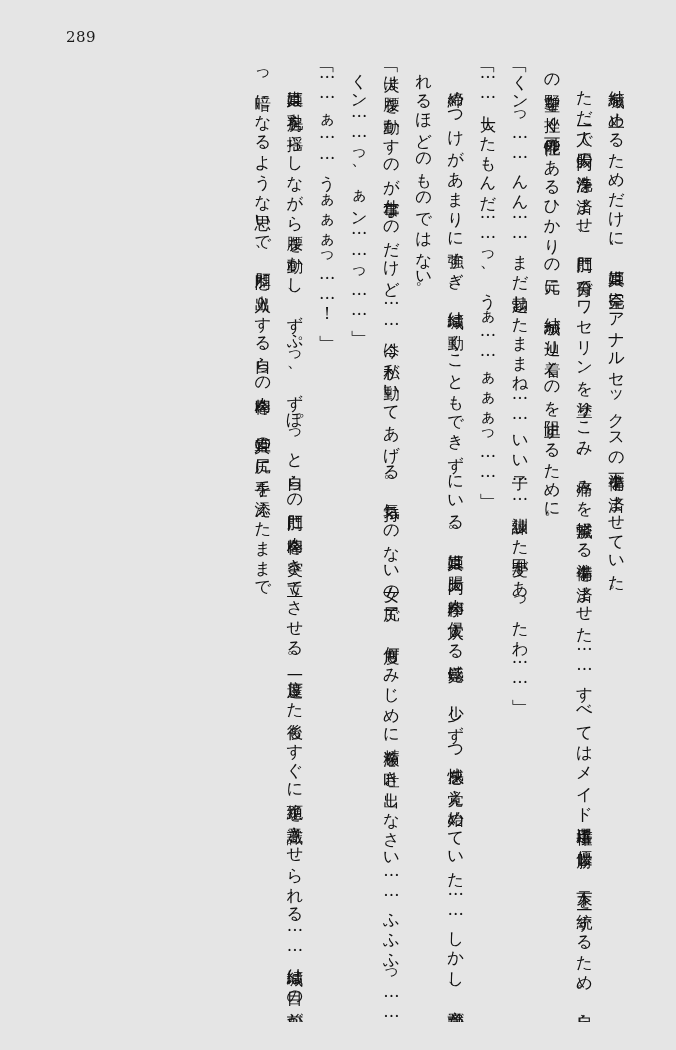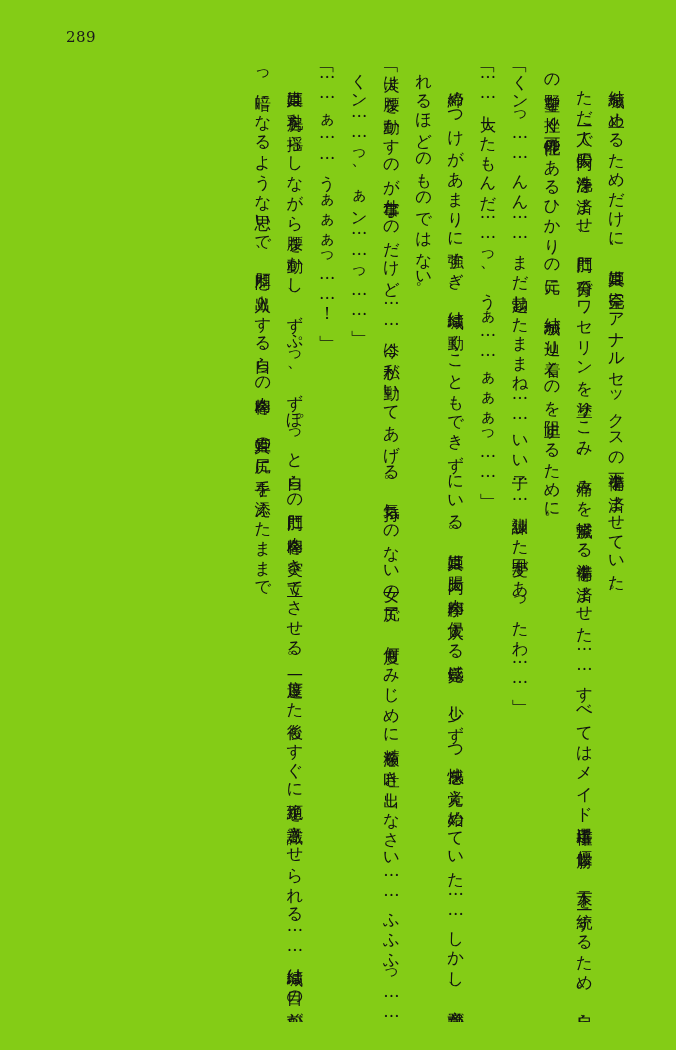--- a/index.html
+++ b/index.html
@@ -11,21 +11,21 @@
     width: 676px;
     height: 1050px;
     overflow: hidden;
     font-family: "DejaVu Serif", "Liberation Serif", serif;
     color: #111111;
   }
   #page {
     position: relative;
     width: 676px;
     height: 1050px;
-    background: #84cc16;
+    background: #e5e5e5;
     box-sizing: border-box;
   }
   #page-number {
     position: absolute;
     top: 28px;
     left: 66px;
     font-size: 15px;
     letter-spacing: 0.5px;
     color: #1a1a1a;
     font-family: "DejaVu Serif", "Liberation Serif", serif;

